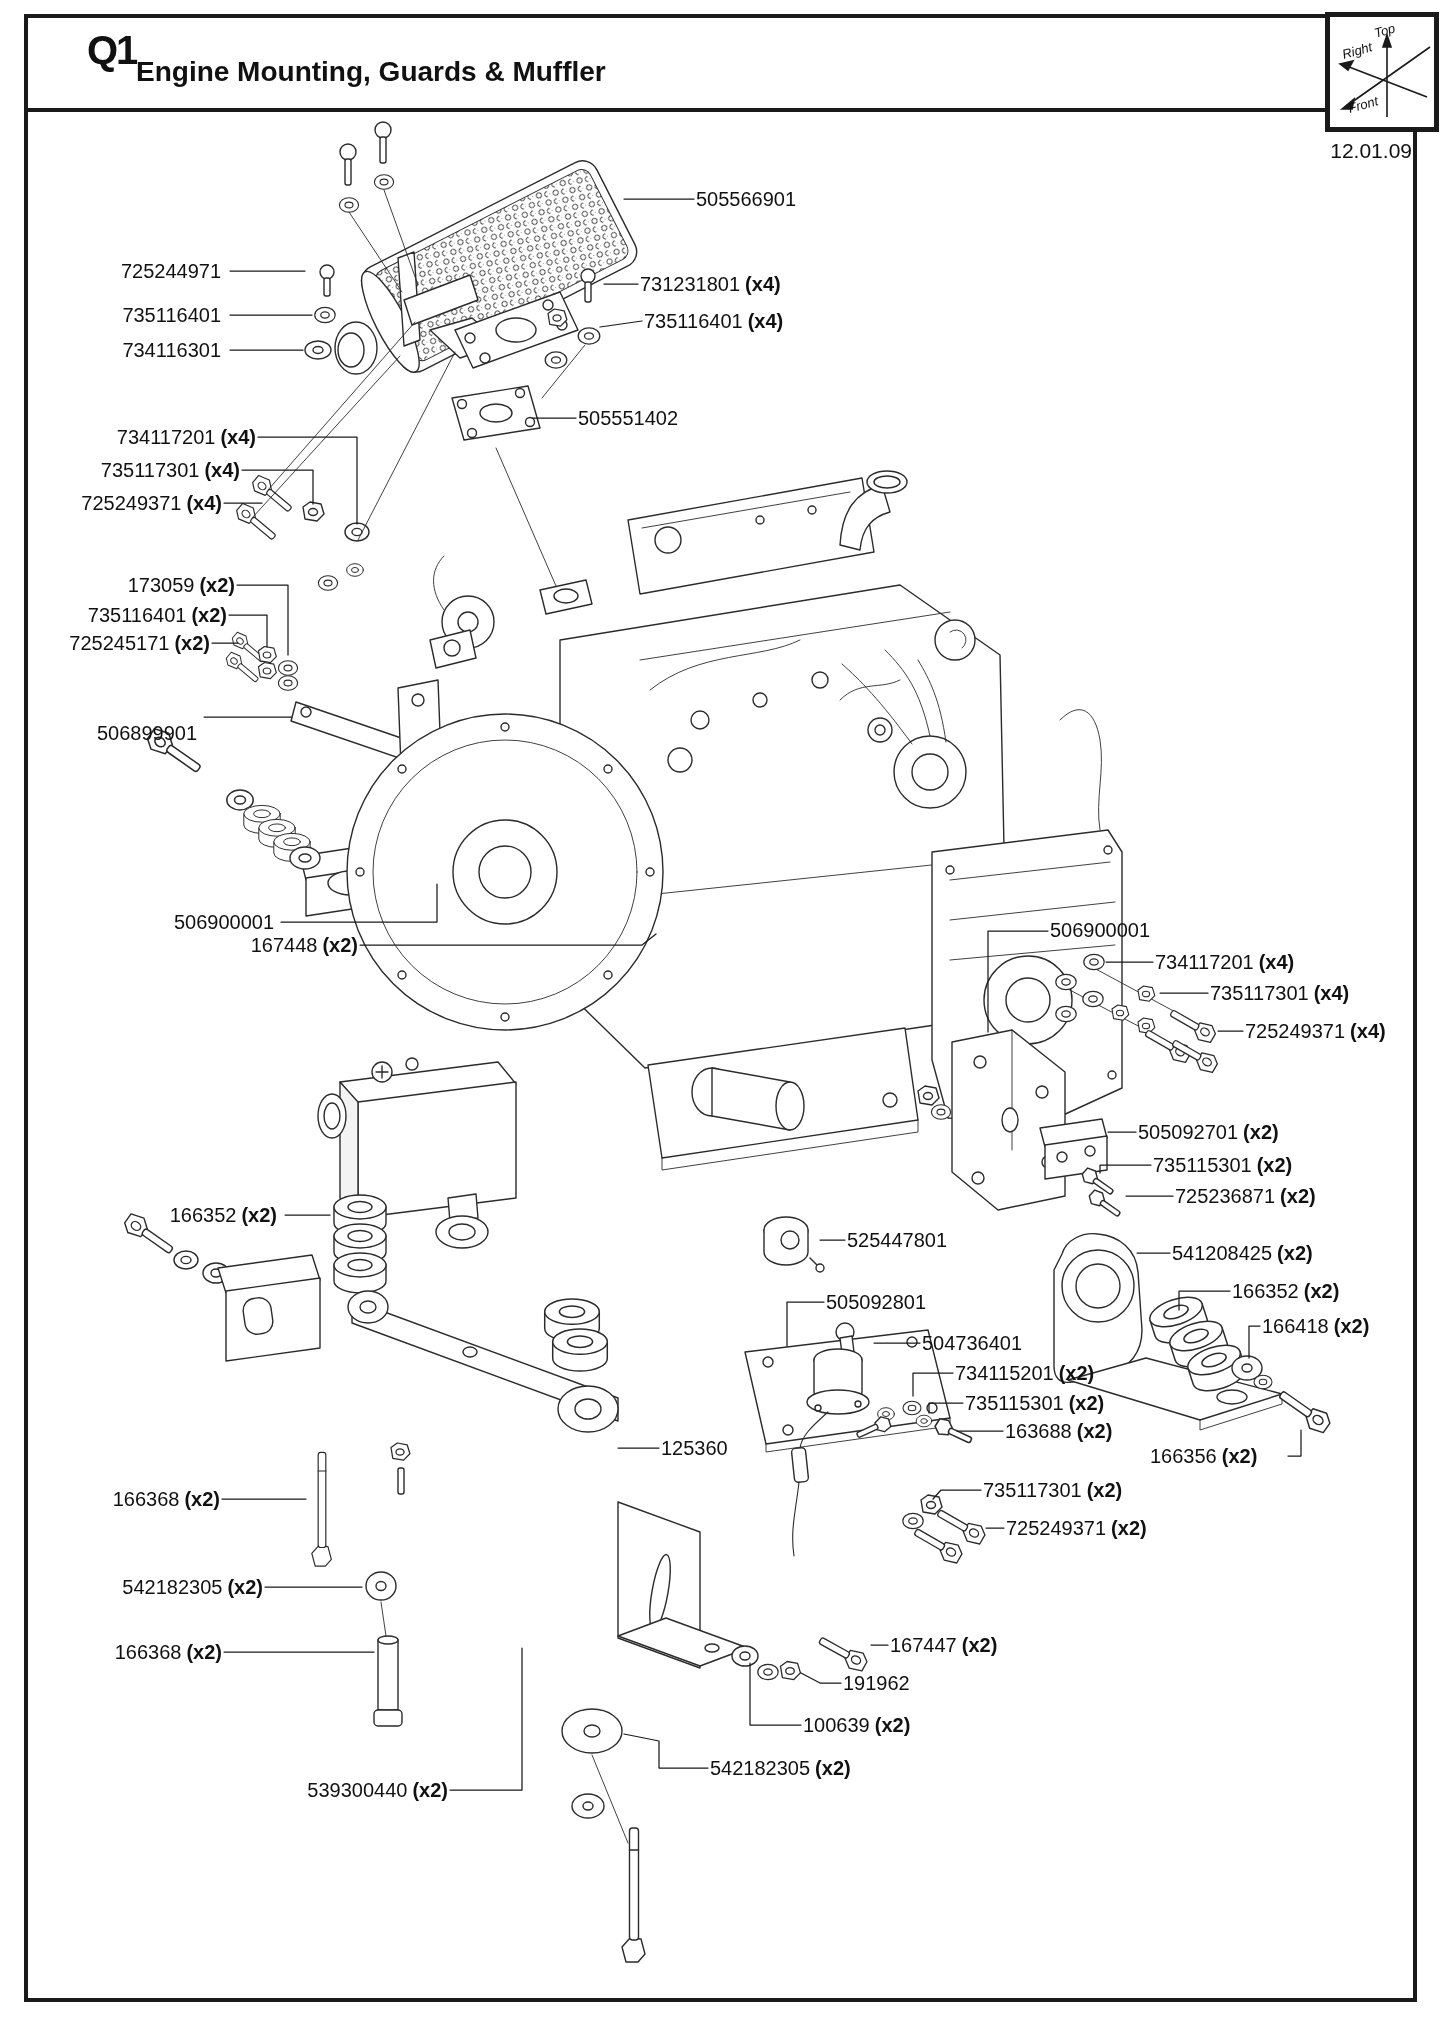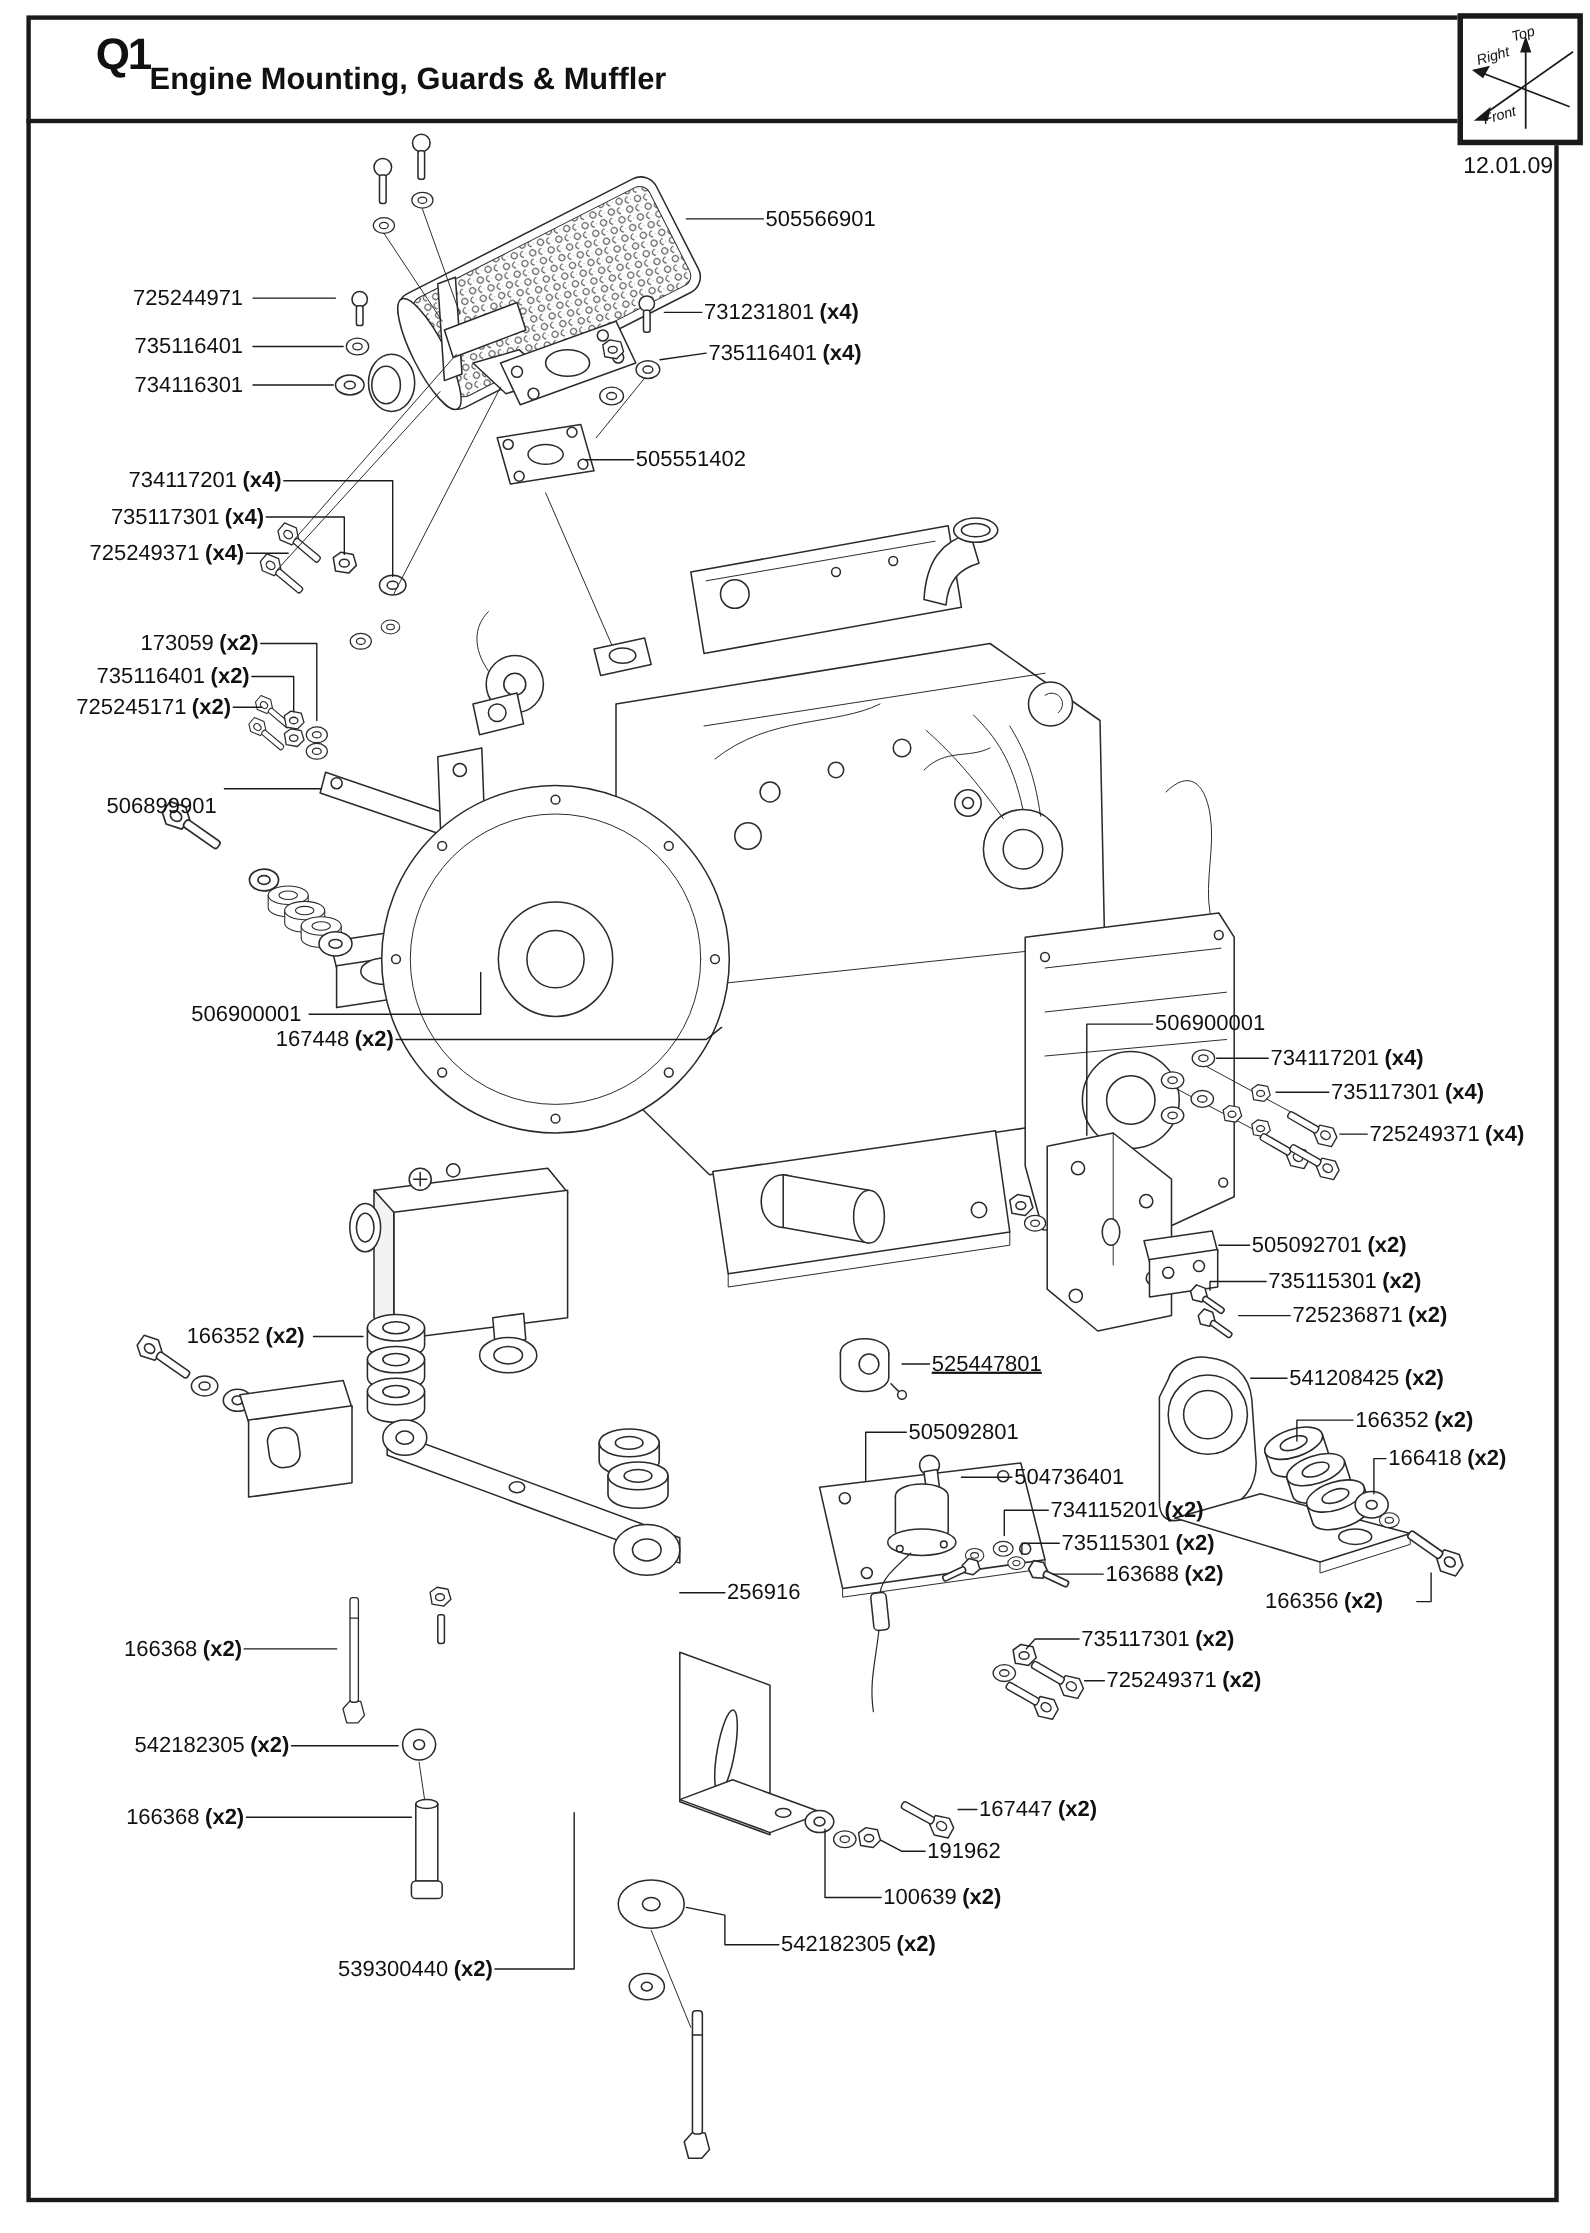--- a/index.html
+++ b/index.html
@@ -479,26 +479,26 @@
 <div class="callout" style="left:1050px;top:917px;"><span>506900001</span><b></b></div>
 <div class="callout" style="left:1155px;top:949px;"><span>734117201</span><b>(x4)</b></div>
 <div class="callout" style="left:1210px;top:980px;"><span>735117301</span><b>(x4)</b></div>
 <div class="callout" style="left:1245px;top:1018px;"><span>725249371</span><b>(x4)</b></div>
 <div class="callout" style="left:1138px;top:1119px;"><span>505092701</span><b>(x2)</b></div>
 <div class="callout" style="left:1153px;top:1152px;"><span>735115301</span><b>(x2)</b></div>
 <div class="callout" style="left:1175px;top:1183px;"><span>725236871</span><b>(x2)</b></div>
 <div class="callout" style="left:1172px;top:1240px;"><span>541208425</span><b>(x2)</b></div>
 <div class="callout" style="left:1232px;top:1278px;"><span>166352</span><b>(x2)</b></div>
 <div class="callout" style="left:1262px;top:1313px;"><span>166418</span><b>(x2)</b></div>
-<div class="callout" style="left:847px;top:1227px;text-decoration:underline;"><span>525447801</span><b></b></div>
+<div class="callout" style="left:847px;top:1227px;"><span>525447801</span><b></b></div>
 <div class="callout" style="left:826px;top:1289px;"><span>505092801</span><b></b></div>
 <div class="callout" style="left:922px;top:1330px;"><span>504736401</span><b></b></div>
 <div class="callout" style="left:955px;top:1360px;"><span>734115201</span><b>(x2)</b></div>
 <div class="callout" style="left:965px;top:1390px;"><span>735115301</span><b>(x2)</b></div>
 <div class="callout" style="left:1005px;top:1418px;"><span>163688</span><b>(x2)</b></div>
-<div class="callout" style="left:661px;top:1435px;"><span>256916</span><b></b></div>
+<div class="callout" style="left:661px;top:1435px;"><span>125360</span><b></b></div>
 <div class="callout" style="left:1150px;top:1443px;"><span>166356</span><b>(x2)</b></div>
 <div class="callout" style="left:983px;top:1477px;"><span>735117301</span><b>(x2)</b></div>
 <div class="callout" style="left:1006px;top:1515px;"><span>725249371</span><b>(x2)</b></div>
 <div class="callout" style="left:890px;top:1632px;"><span>167447</span><b>(x2)</b></div>
 <div class="callout" style="left:843px;top:1670px;"><span>191962</span><b></b></div>
 <div class="callout" style="left:803px;top:1712px;"><span>100639</span><b>(x2)</b></div>
 <div class="callout" style="left:710px;top:1755px;"><span>542182305</span><b>(x2)</b></div>
 
 </body></html>

